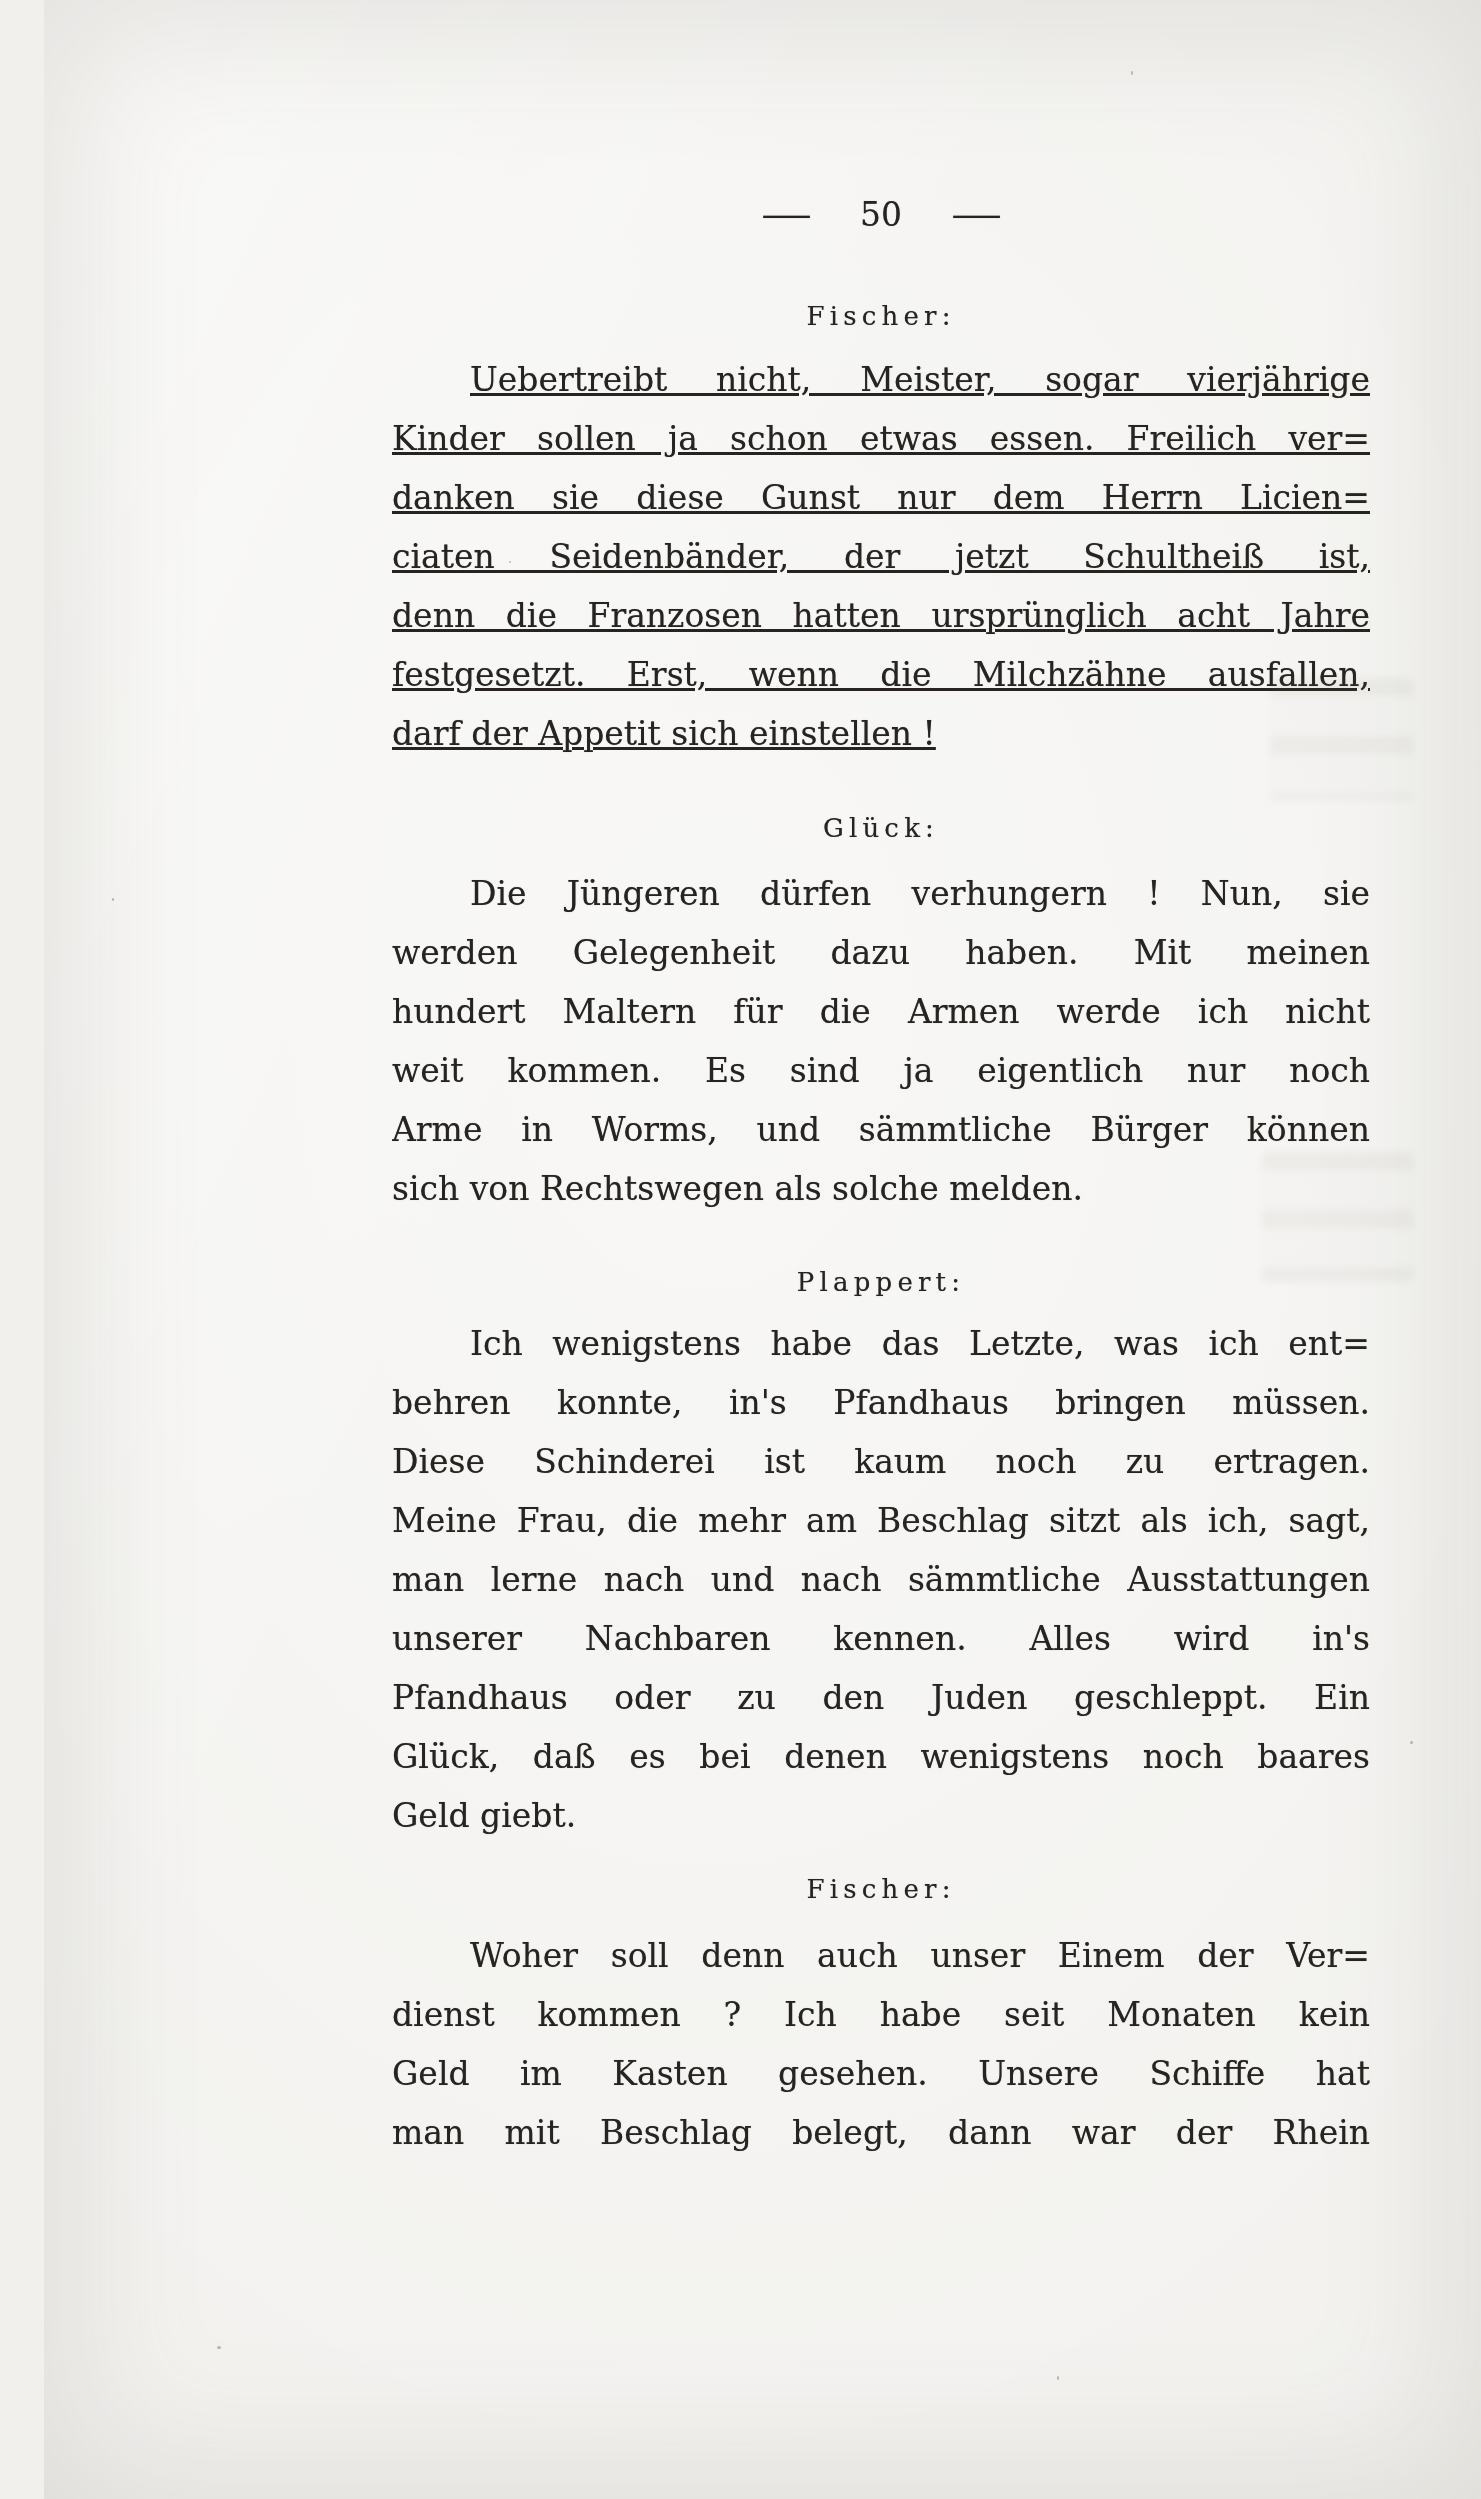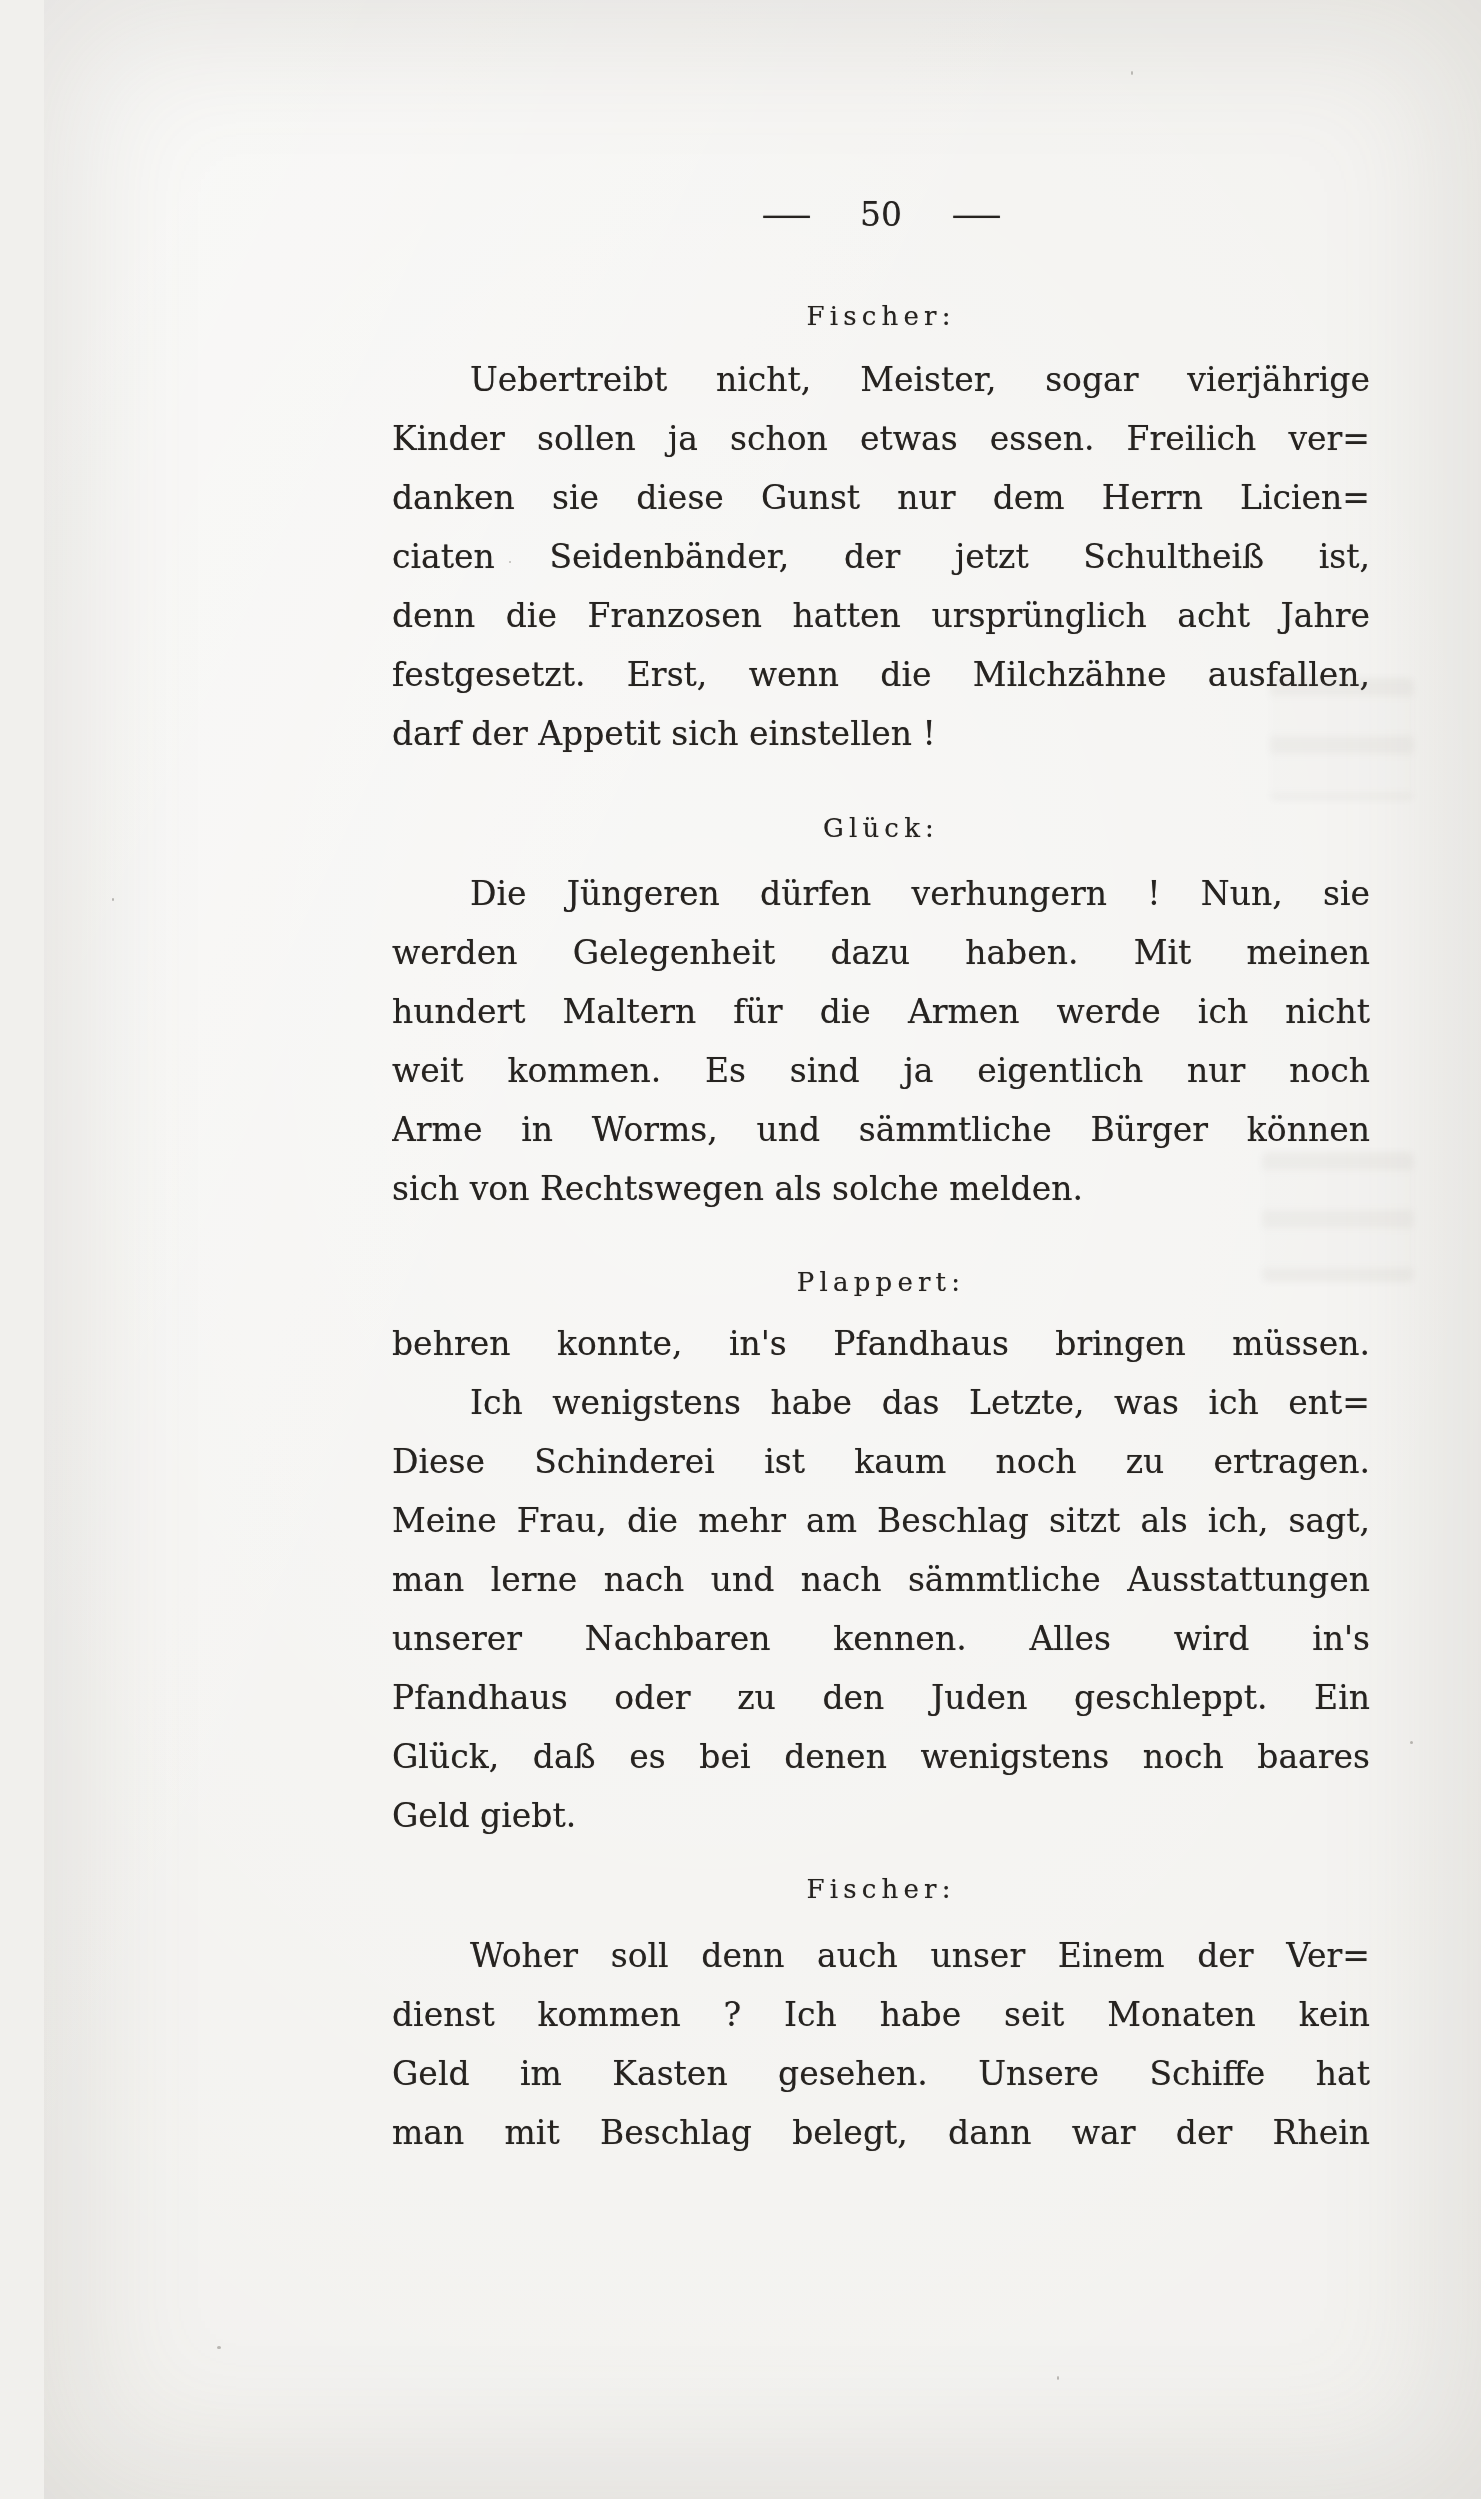--- a/index.html
+++ b/index.html
@@ -63,21 +63,21 @@
     line-height: 59px;
     height: 59px;
     overflow: hidden;
     text-align: justify;
     text-align-last: justify;
   }
   .line.first { padding-left: 78px; }
   .line.last  { text-align-last: left; }
 
   .m58 { margin-top: 43px; }
-  .m5  { margin-top: 3.7px; }
+  .m5  { margin-top: 3.7px; text-decoration: underline; }
   .m49 { margin-top: 36px; }
   .m8  { margin-top: 6px; }
   .m47 { margin-top: 35px; }
   .m3  { margin-top: 2.2px; }
   .m20 { margin-top: 15px; }
   .m10 { margin-top: 7.4px; }
 
   .smudge {
     position: absolute;
     filter: blur(3.7px);
@@ -136,22 +136,22 @@
       <div class="line">werden Gelegenheit dazu haben. Mit meinen</div>
       <div class="line">hundert Maltern für die Armen werde ich nicht</div>
       <div class="line">weit kommen. Es sind ja eigentlich nur noch</div>
       <div class="line">Arme in Worms, und sämmtliche Bürger können</div>
       <div class="line last">sich von Rechtswegen als solche melden.</div>
     </div>
 
     <h2 class="speaker m47">Plappert:</h2>
 
     <div class="para m3">
+      <div class="line first">Ich wenigstens habe das Letzte, was ich ent=</div>
       <div class="line">behren konnte, in's Pfandhaus bringen müssen.</div>
-      <div class="line first">Ich wenigstens habe das Letzte, was ich ent=</div>
       <div class="line">Diese Schinderei ist kaum noch zu ertragen.</div>
       <div class="line">Meine Frau, die mehr am Beschlag sitzt als ich, sagt,</div>
       <div class="line">man lerne nach und nach sämmtliche Ausstattungen</div>
       <div class="line">unserer Nachbaren kennen. Alles wird in's</div>
       <div class="line">Pfandhaus oder zu den Juden geschleppt. Ein</div>
       <div class="line">Glück, daß es bei denen wenigstens noch baares</div>
       <div class="line last">Geld giebt.</div>
     </div>
 
     <h2 class="speaker m20">Fischer:</h2>

